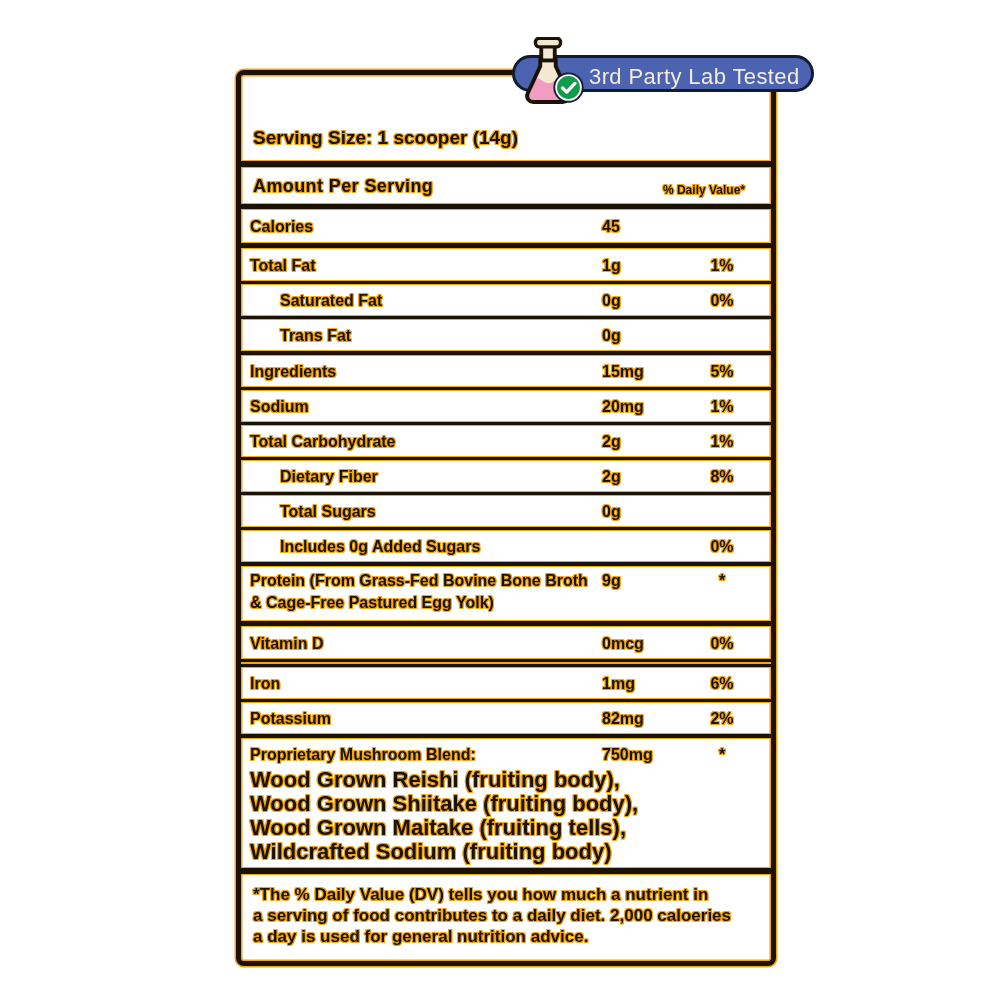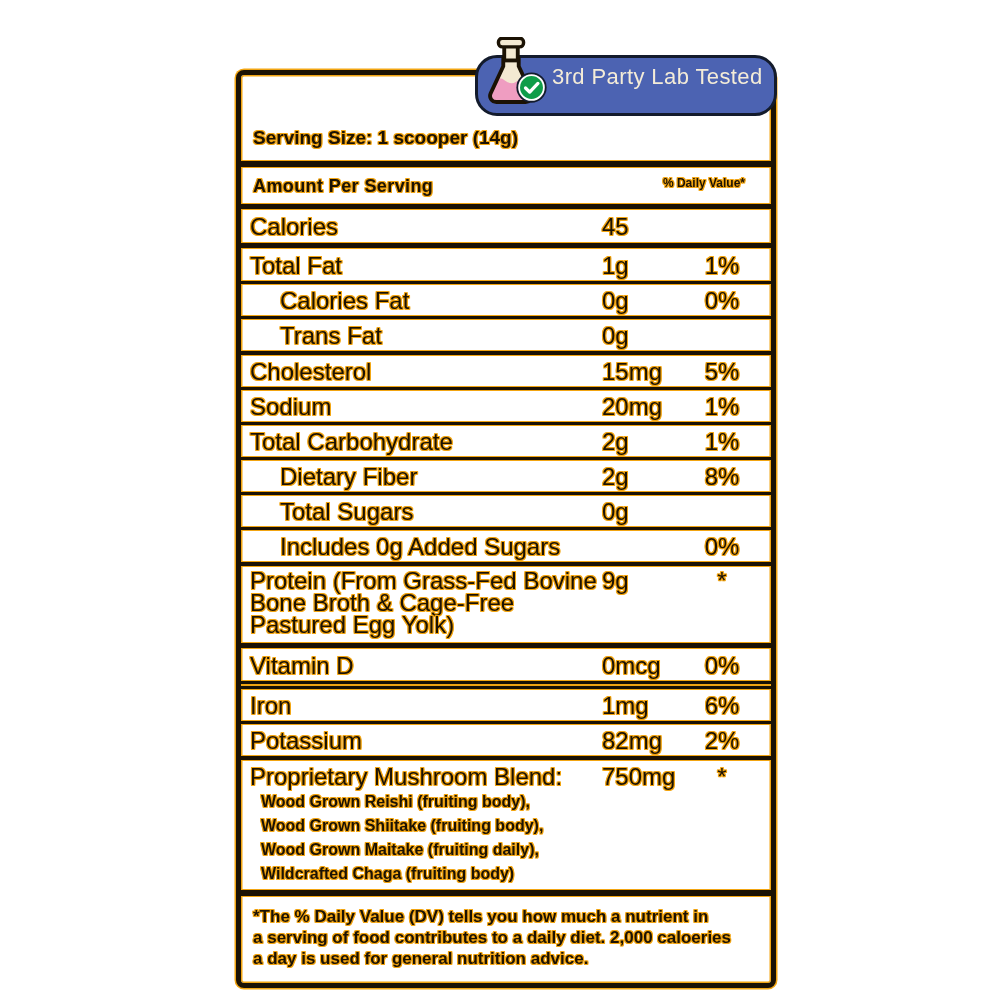--- a/index.html
+++ b/index.html
@@ -41,45 +41,45 @@
     z-index:1;
   }
   .nf-head{padding:12px 12px 4px 12px;}
   .nf-title{font-size:22px;line-height:28px;font-weight:700;letter-spacing:.2px;}
   .nf-serving{font-size:19px;line-height:30px;font-weight:700;margin-top:36px;}
   .divider{height:3px;background:var(--ink);box-shadow:0 1px 0 var(--gold),0 -1px 0 var(--gold);margin:2px 0;}
   .divider.med{height:4px;}
   .divider.thick{height:5px;margin:3px 0;}
   .divider.xthick{height:6px;margin:4px 0;}
   .nf-colhead{
-    display:flex;justify-content:space-between;align-items:flex-start;
+    display:flex;justify-content:space-between;align-items:flex-end;
     padding:5px 12px 4px 12px;font-weight:700;
   }
   .nf-colhead .left{font-size:18px;letter-spacing:.4px;}
   .nf-colhead .right{font-size:12px;padding-right:14px;}
   .nrows{padding:0;}
   .nrow{
     display:flex;align-items:flex-start;
     padding:2px 9px 1px 9px;
-    font-size:24px;line-height:25px;font-weight:400;justify-content:center;
+    font-size:16px;line-height:25px;font-weight:700;justify-content:center;
   }
   .nrow .nname{flex:0 0 352px;}
   .nrow.indent .nname{padding-left:30px;}
   .nrow .namt{flex:0 0 80px;}
   .nrow .ndv{flex:1;text-align:center;}
   .nrow.wrap{line-height:22px;padding-bottom:4px;}
   .subline{
-    padding:0 20px;font-size:16px;line-height:24px;font-weight:700;
+    padding:0 9px;font-size:22px;line-height:24px;font-weight:700;
   }
   .nf-footnote{
     padding:6px 12px 4px 12px;font-size:17px;line-height:21px;font-weight:700;
   }
   
   .badge{
-    position:absolute;left:475px;top:55px;width:302px;height:61px;
+    position:absolute;left:512px;top:55px;width:302px;height:37px;
     background:var(--badge-blue);
     border:3px solid var(--badge-border);
     border-radius:22px;
     z-index:3;
     text-shadow:none;
   }
   .badge-label{
     position:absolute;left:74px;top:0;height:37px;line-height:37px;
     font-size:22px;letter-spacing:.4px;color:var(--badge-text);
     font-weight:400;white-space:nowrap;
@@ -117,33 +117,33 @@
           <span class="ndv"></span>
         </div>
         <div class="divider thick"></div>
         <div class="nrow">
           <span class="nname">Total Fat</span>
           <span class="namt">1g</span>
           <span class="ndv">1%</span>
         </div>
         <div class="divider "></div>
         <div class="nrow indent">
-          <span class="nname">Calories Fat</span>
+          <span class="nname">Saturated Fat</span>
           <span class="namt">0g</span>
           <span class="ndv">0%</span>
         </div>
         <div class="divider "></div>
         <div class="nrow indent">
           <span class="nname">Trans Fat</span>
           <span class="namt">0g</span>
           <span class="ndv"></span>
         </div>
         <div class="divider med"></div>
         <div class="nrow">
-          <span class="nname">Cholesterol</span>
+          <span class="nname">Ingredients</span>
           <span class="namt">15mg</span>
           <span class="ndv">5%</span>
         </div>
         <div class="divider "></div>
         <div class="nrow">
           <span class="nname">Sodium</span>
           <span class="namt">20mg</span>
           <span class="ndv">1%</span>
         </div>
         <div class="divider "></div>
@@ -196,22 +196,22 @@
           <span class="ndv">2%</span>
         </div>
         <div class="divider med"></div>
         <div class="nrow">
           <span class="nname">Proprietary Mushroom Blend:</span>
           <span class="namt">750mg</span>
           <span class="ndv">*</span>
         </div>
         <div class="subline">Wood Grown Reishi (fruiting body),</div>
         <div class="subline">Wood Grown Shiitake (fruiting body),</div>
-        <div class="subline">Wood Grown Maitake (fruiting daily),</div>
-        <div class="subline">Wildcrafted Chaga (fruiting body)</div>
+        <div class="subline">Wood Grown Maitake (fruiting tells),</div>
+        <div class="subline">Wildcrafted Sodium (fruiting body)</div>
         <div class="divider xthick"></div>
       </div>
 
     <div class="nf-footnote">
         <div>*The % Daily Value (DV) tells you how much a nutrient in</div>
         <div>a serving of food contributes to a daily diet. 2,000 caloeries</div>
         <div>a day is used for general nutrition advice.</div>
       </div>
   </div>
 

